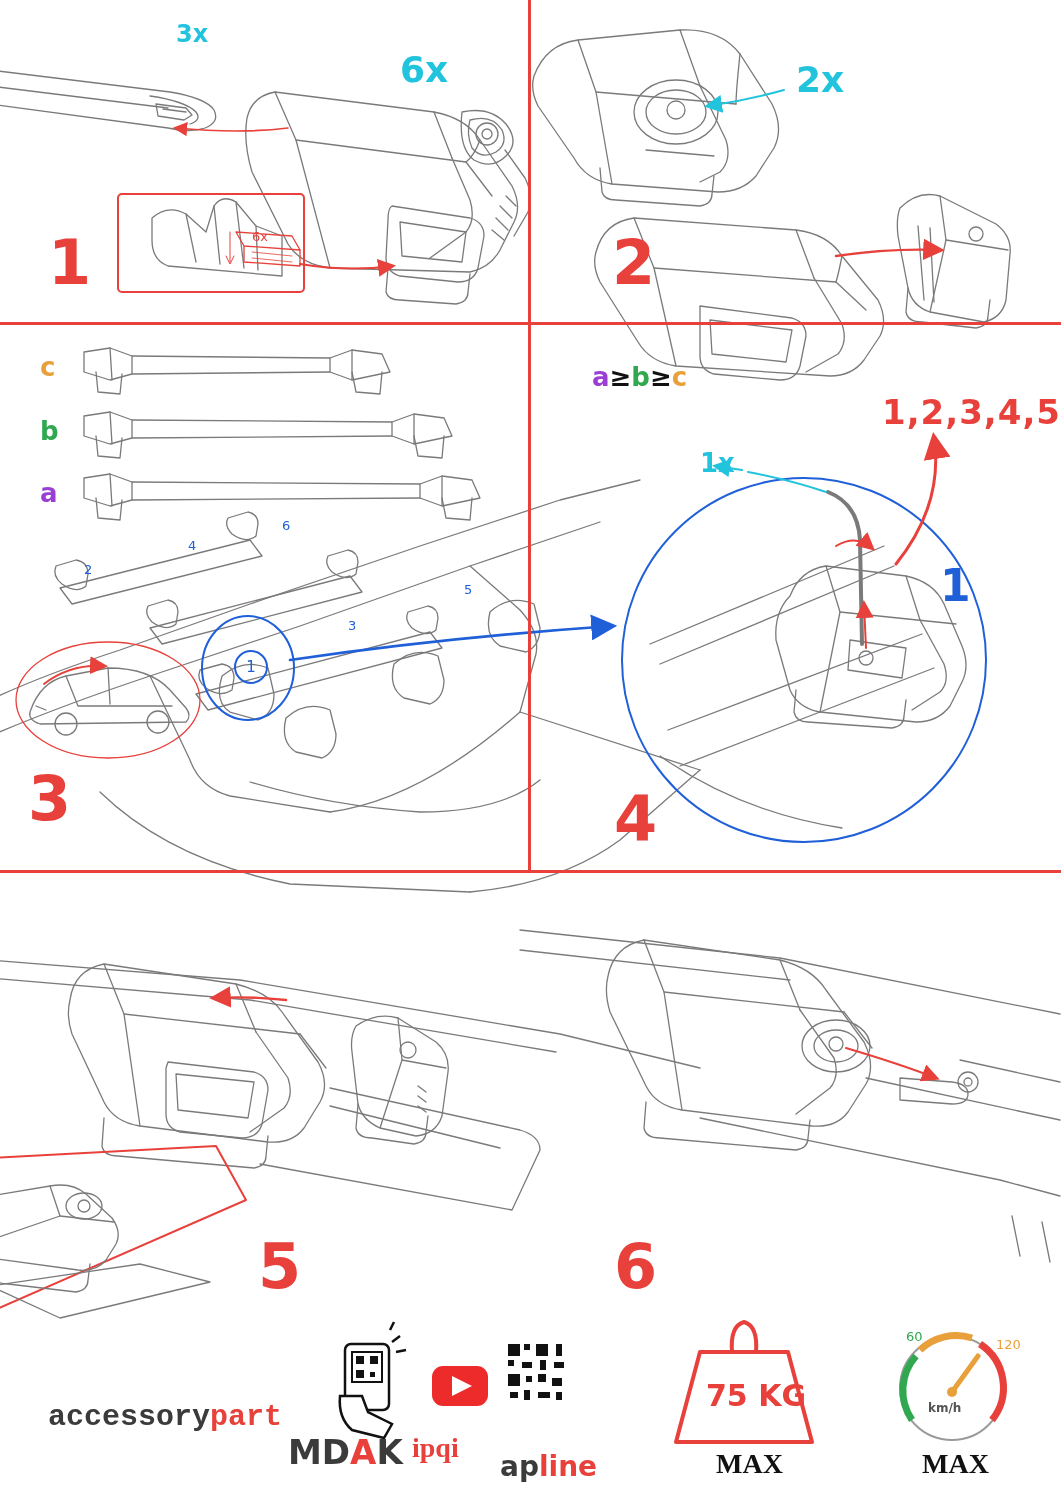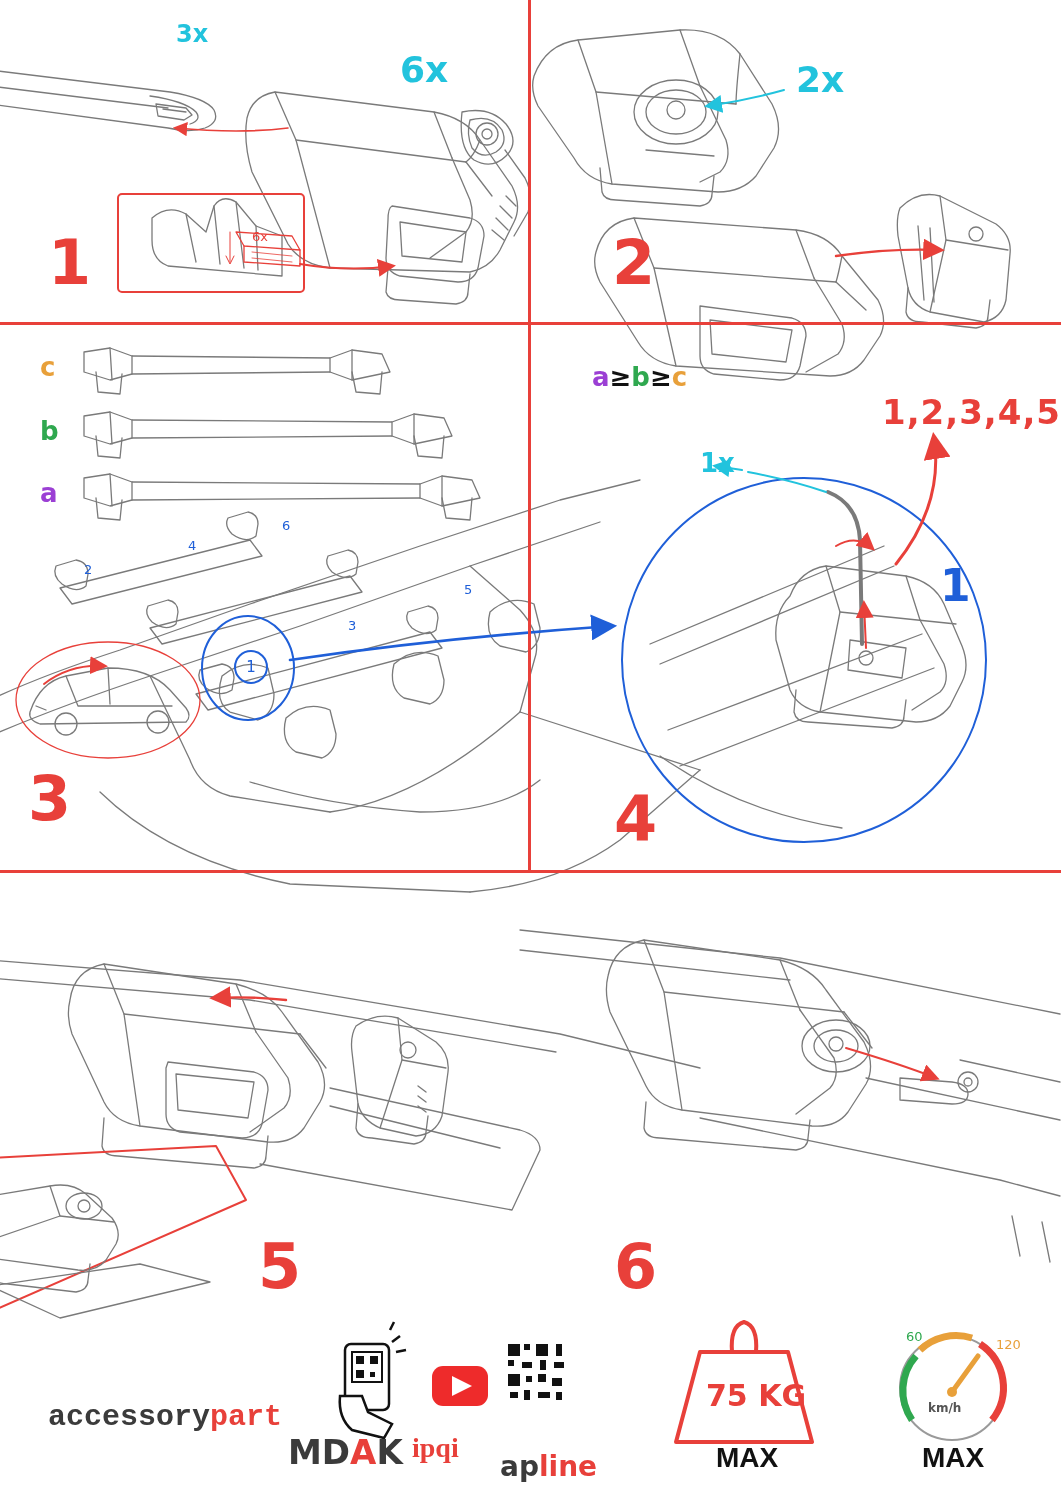--- a/index.html
+++ b/index.html
@@ -35,22 +35,22 @@
   
   .code{
     position:absolute;color:#3b2fb5;font-weight:bold;letter-spacing:.5px;
     font-family:"DejaVu Sans", sans-serif;
   }
   .brand{position:absolute;font-weight:bold;font-family:"DejaVu Sans", sans-serif;}
   .brand .grey{color:#3b3b3b;}
   .brand .red{color:#e8403a;}
 
   .maxlabel{
-    position:absolute;font-family:Liberation Sans, sans-serif;
-    font-weight:bold;color:#111;
+    position:absolute;font-family:Liberation Serif, serif;
+    font-weight:bold;color:#111;margin-top:6px;
   }
   .kgtext{
     position:absolute;color:#e8403a;font-weight:bold;
     font-family:"DejaVu Sans", sans-serif;
   }
 
   .abc{position:absolute;font-weight:bold;font-family:"DejaVu Sans", sans-serif;}
   .abc.a{color:#9b3fd4;}
   .abc.b{color:#2fa84f;}
   .abc.c{color:#e8a03a;}

